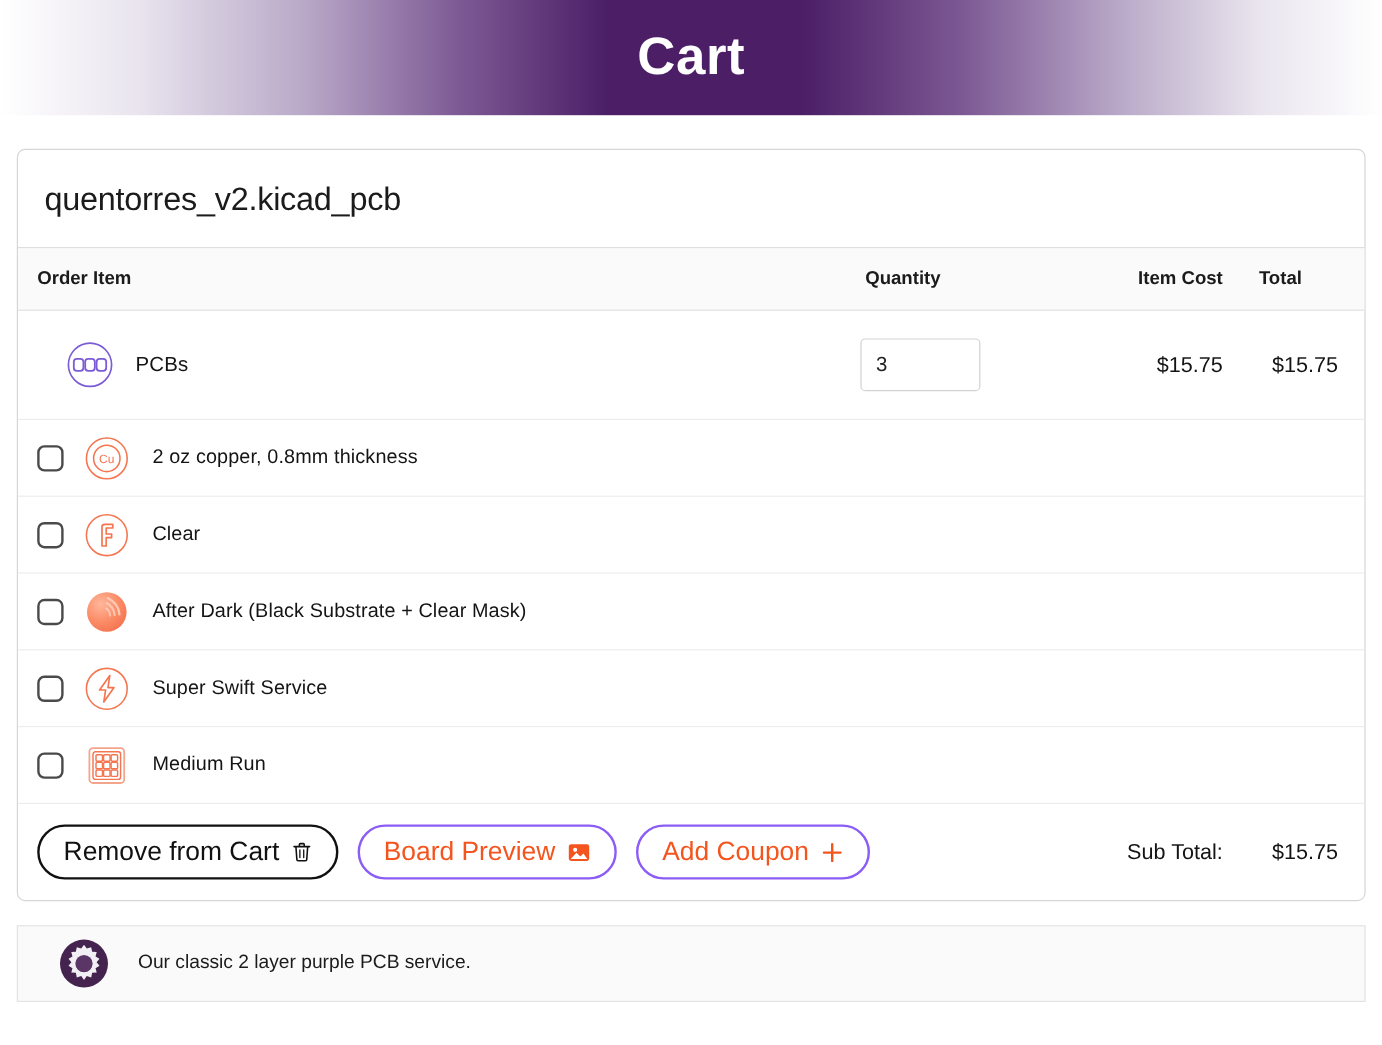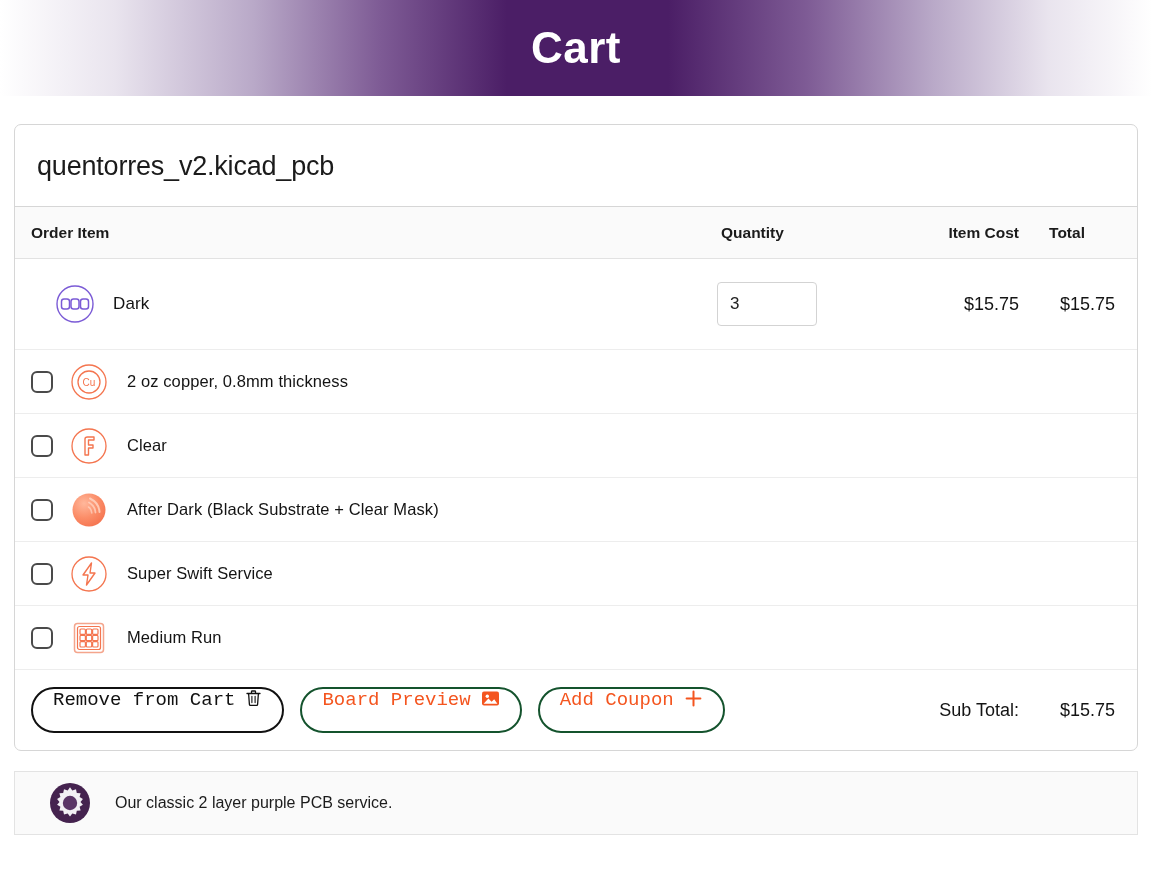--- a/index.html
+++ b/index.html
@@ -134,34 +134,33 @@
 
   
   .cart-footer {
     display: flex;
     align-items: center;
     padding: 16px 22px 16px 16px;
     min-height: 80px;
   }
   .btn {
     display: inline-flex;
-    align-items: flex-start;
+    align-items: center;
     gap: 10px;
     height: 46px;
     padding: 0 20px;
     border-radius: 25px;
     background: #ffffff;
-    font-size: 19px;
+    font-size: 22px;
     cursor: pointer;
     white-space: nowrap;
     margin-right: 16px;
-    font-family: Liberation Mono, monospace;
   }
   .btn-dark   { border: 2px solid #111111; color: #111111; }
-  .btn-orange { border: 2px solid #14532d; color: #f4551f; }
+  .btn-orange { border: 2px solid #8b5cf6; color: #f4551f; }
 
   .subtotal {
     margin-left: auto;
     display: flex;
     align-items: center;
   }
   .subtotal-label { font-size: 18px; color: #141414; }
   .subtotal-value { font-size: 18px; color: #141414; width: 96px; text-align: right; }
 
   
@@ -203,21 +202,21 @@
     <div class="row row-main">
       <div class="cell-item">
         <div class="icon-wrap">
           <svg width="40" height="40" viewBox="0 0 40 40">
             <circle cx="20" cy="20" r="18" fill="none" stroke="#7b5bd6" stroke-width="1.4"></circle>
             <rect x="6.5" y="15" width="8" height="10" rx="2.5" fill="none" stroke="#7b5bd6" stroke-width="1.5"></rect>
             <rect x="16" y="15" width="8" height="10" rx="2.5" fill="none" stroke="#7b5bd6" stroke-width="1.5"></rect>
             <rect x="25.5" y="15" width="8" height="10" rx="2.5" fill="none" stroke="#7b5bd6" stroke-width="1.5"></rect>
           </svg>
         </div>
-        <span class="item-label">Dark</span>
+        <span class="item-label">PCBs</span>
       </div>
       <div class="cell-qty">
         <input class="qty-input" type="text" value="3" style="">
       </div>
       <div class="cell-cost">$15.75</div>
       <div class="cell-total">$15.75</div>
     </div>
 
     <div class="row">
       <div class="cell-item">

